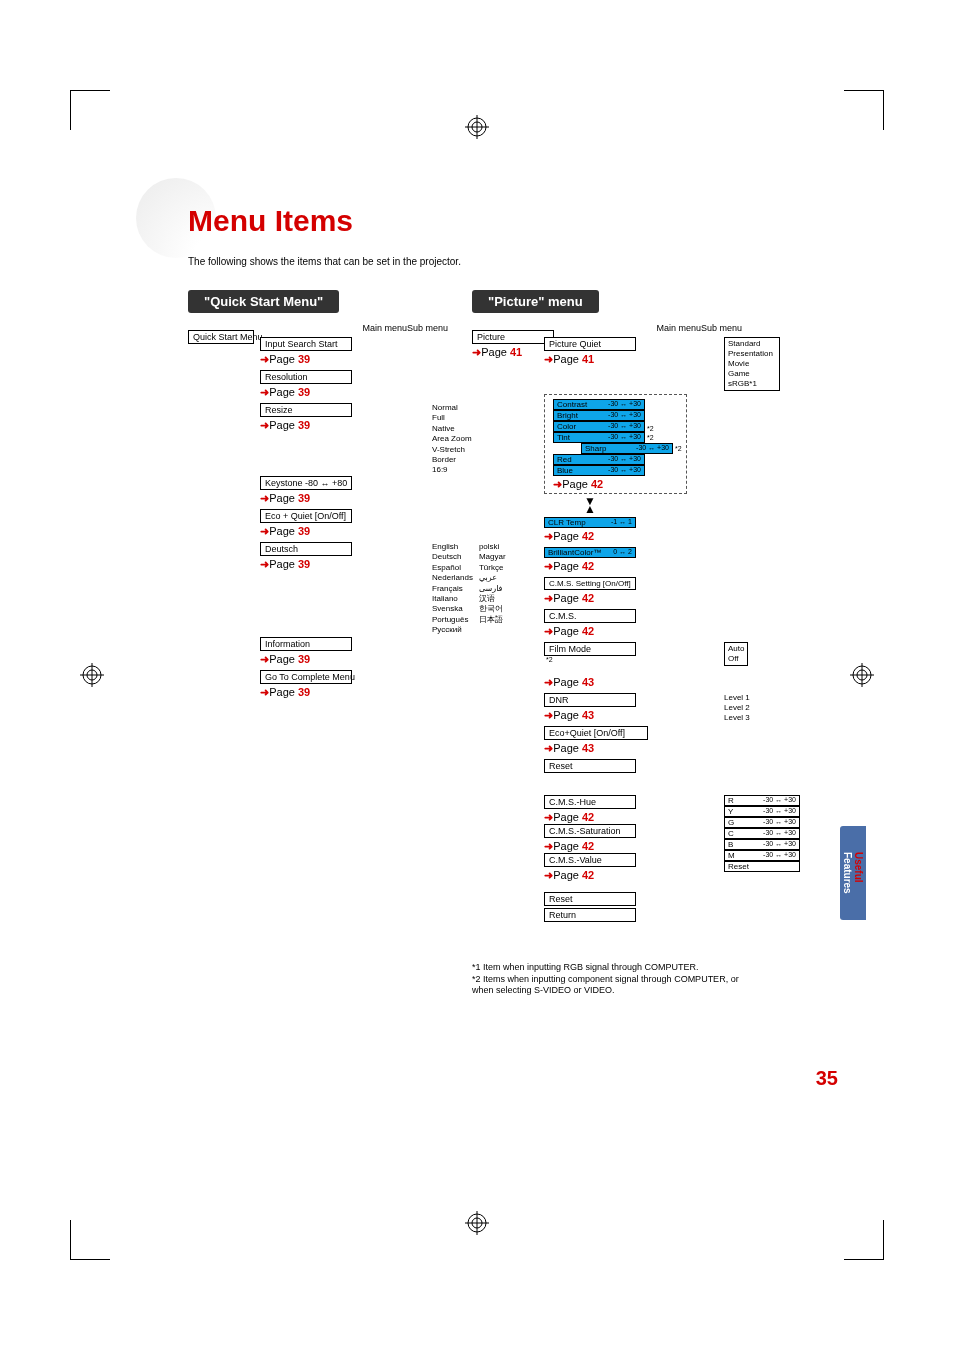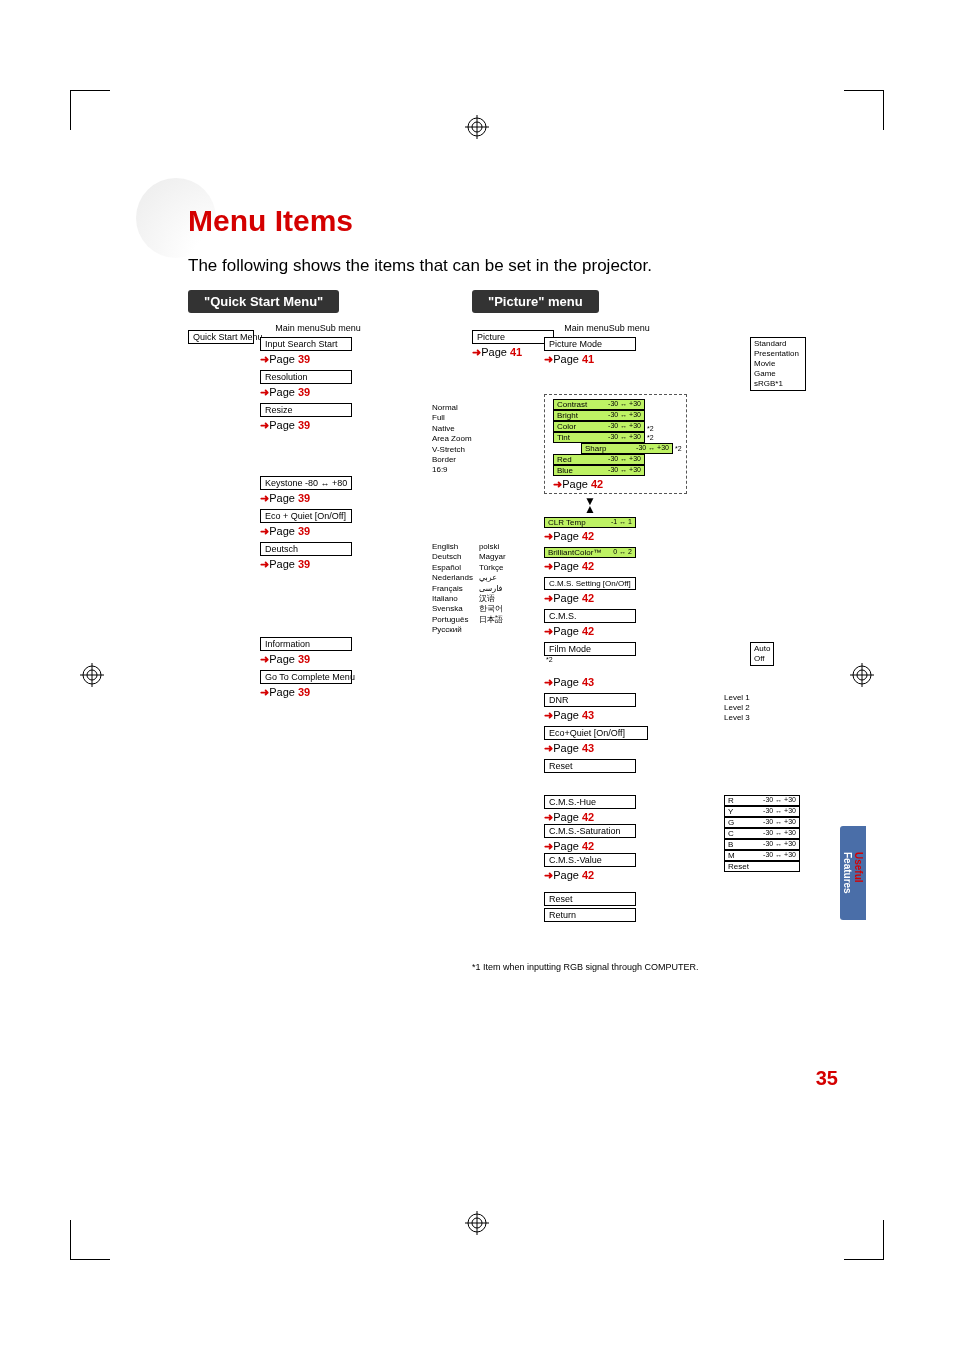--- a/index.html
+++ b/index.html
@@ -26,21 +26,21 @@
     top: 204px;
     left: 188px;
     font-size: 30px;
     font-weight: bold;
     color: #d40000;
   }
   .intro {
     position: absolute;
     top: 256px;
     left: 188px;
-    font-size: 17px;
+    font-size: 10px;
   }
   .section-pill {
     display: inline-block;
     background: #333;
     color: #fff;
     font-weight: bold;
     font-size: 13px;
     padding: 4px 16px;
     border-radius: 3px;
   }
@@ -51,21 +51,21 @@
     width: 270px;
   }
   .right-col {
     position: absolute;
     top: 290px;
     left: 472px;
     width: 280px;
   }
   .menu-headers {
     display: flex;
-    justify-content: center;
+    justify-content: flex-end;
     font-size: 9px;
     margin-top: 10px;
     margin-bottom: 4px;
   }
   .main-label {
     font-size: 9px;
     position: absolute;
     left: 0;
     top: 24px;
   }
@@ -92,21 +92,21 @@
   .pic-main-label {
     font-size: 9px;
     position: absolute;
     left: 0;
     top: 24px;
   }
   .pic-item {
     border: 1px solid #000;
     font-size: 8px;
     padding: 0 3px;
-    background: #bef264;
+    background: #0ea5e9;
     margin-bottom: 0;
     display: flex;
     justify-content: space-between;
     width: 92px;
   }
   .pic-stack { margin-left: 72px; position: relative; }
   .dashed-box {
     border: 1px dashed #555;
     padding: 4px 4px 2px 8px;
     display: inline-block;
@@ -114,21 +114,20 @@
   .sub-options {
     position: absolute;
     left: 180px;
     font-size: 8px;
     line-height: 1.25;
   }
   .sub-options-box {
     border: 1px solid #000;
     padding: 1px 3px;
     font-size: 8px;
-    margin-left: 26px;
   }
   .cms-row {
     border: 1px solid #000;
     font-size: 8px;
     padding: 0 3px;
     display: flex;
     justify-content: space-between;
     width: 76px;
     margin-bottom: 0;
   }
@@ -325,21 +324,21 @@
   </div>
 
   <div class="pic-main-label" style="top:40px;">
     <span class="menu-box" style="width:82px">Picture</span>
     <div class="page-ref"><span class="arrow">➜</span>Page <span class="num">41</span></div>
   </div>
 
   <div class="pic-stack" style="margin-top:4px;">
     
     <div class="row">
-      <span class="menu-box" style="width:92px">Picture Mode</span>
+      <span class="menu-box" style="width:92px">Picture Quiet</span>
       <div class="page-ref"><span class="arrow">➜</span>Page <span class="num">41</span></div>
       <div class="sub-options" style="top:0;">
         <div class="sub-options-box" style="width:56px" id="mode-opts">
             <div>Standard</div>
             <div>Presentation</div>
             <div>Movie</div>
             <div>Game</div>
             <div>sRGB*1</div>
           </div>
       </div>
@@ -502,19 +501,20 @@
             <span class="small-range">-30 ↔ +30</span>
           </div>
           <div class="cms-row" style="justify-content: flex-start;">Reset</div>
         </div>
     </div>
   </div>
 </div>
 
 <div class="footnotes">
   <div>*1 Item when inputting RGB signal through COMPUTER.</div>
+  <div>*2 Items when inputting component signal through COMPUTER, or when selecting S-VIDEO or VIDEO.</div>
 </div>
 
 <div class="side-tab">
   <span><span class="line1">Useful</span><br><span>Features</span></span>
 </div>
 
 <div class="page-number">35</div>
 
 </body></html>

